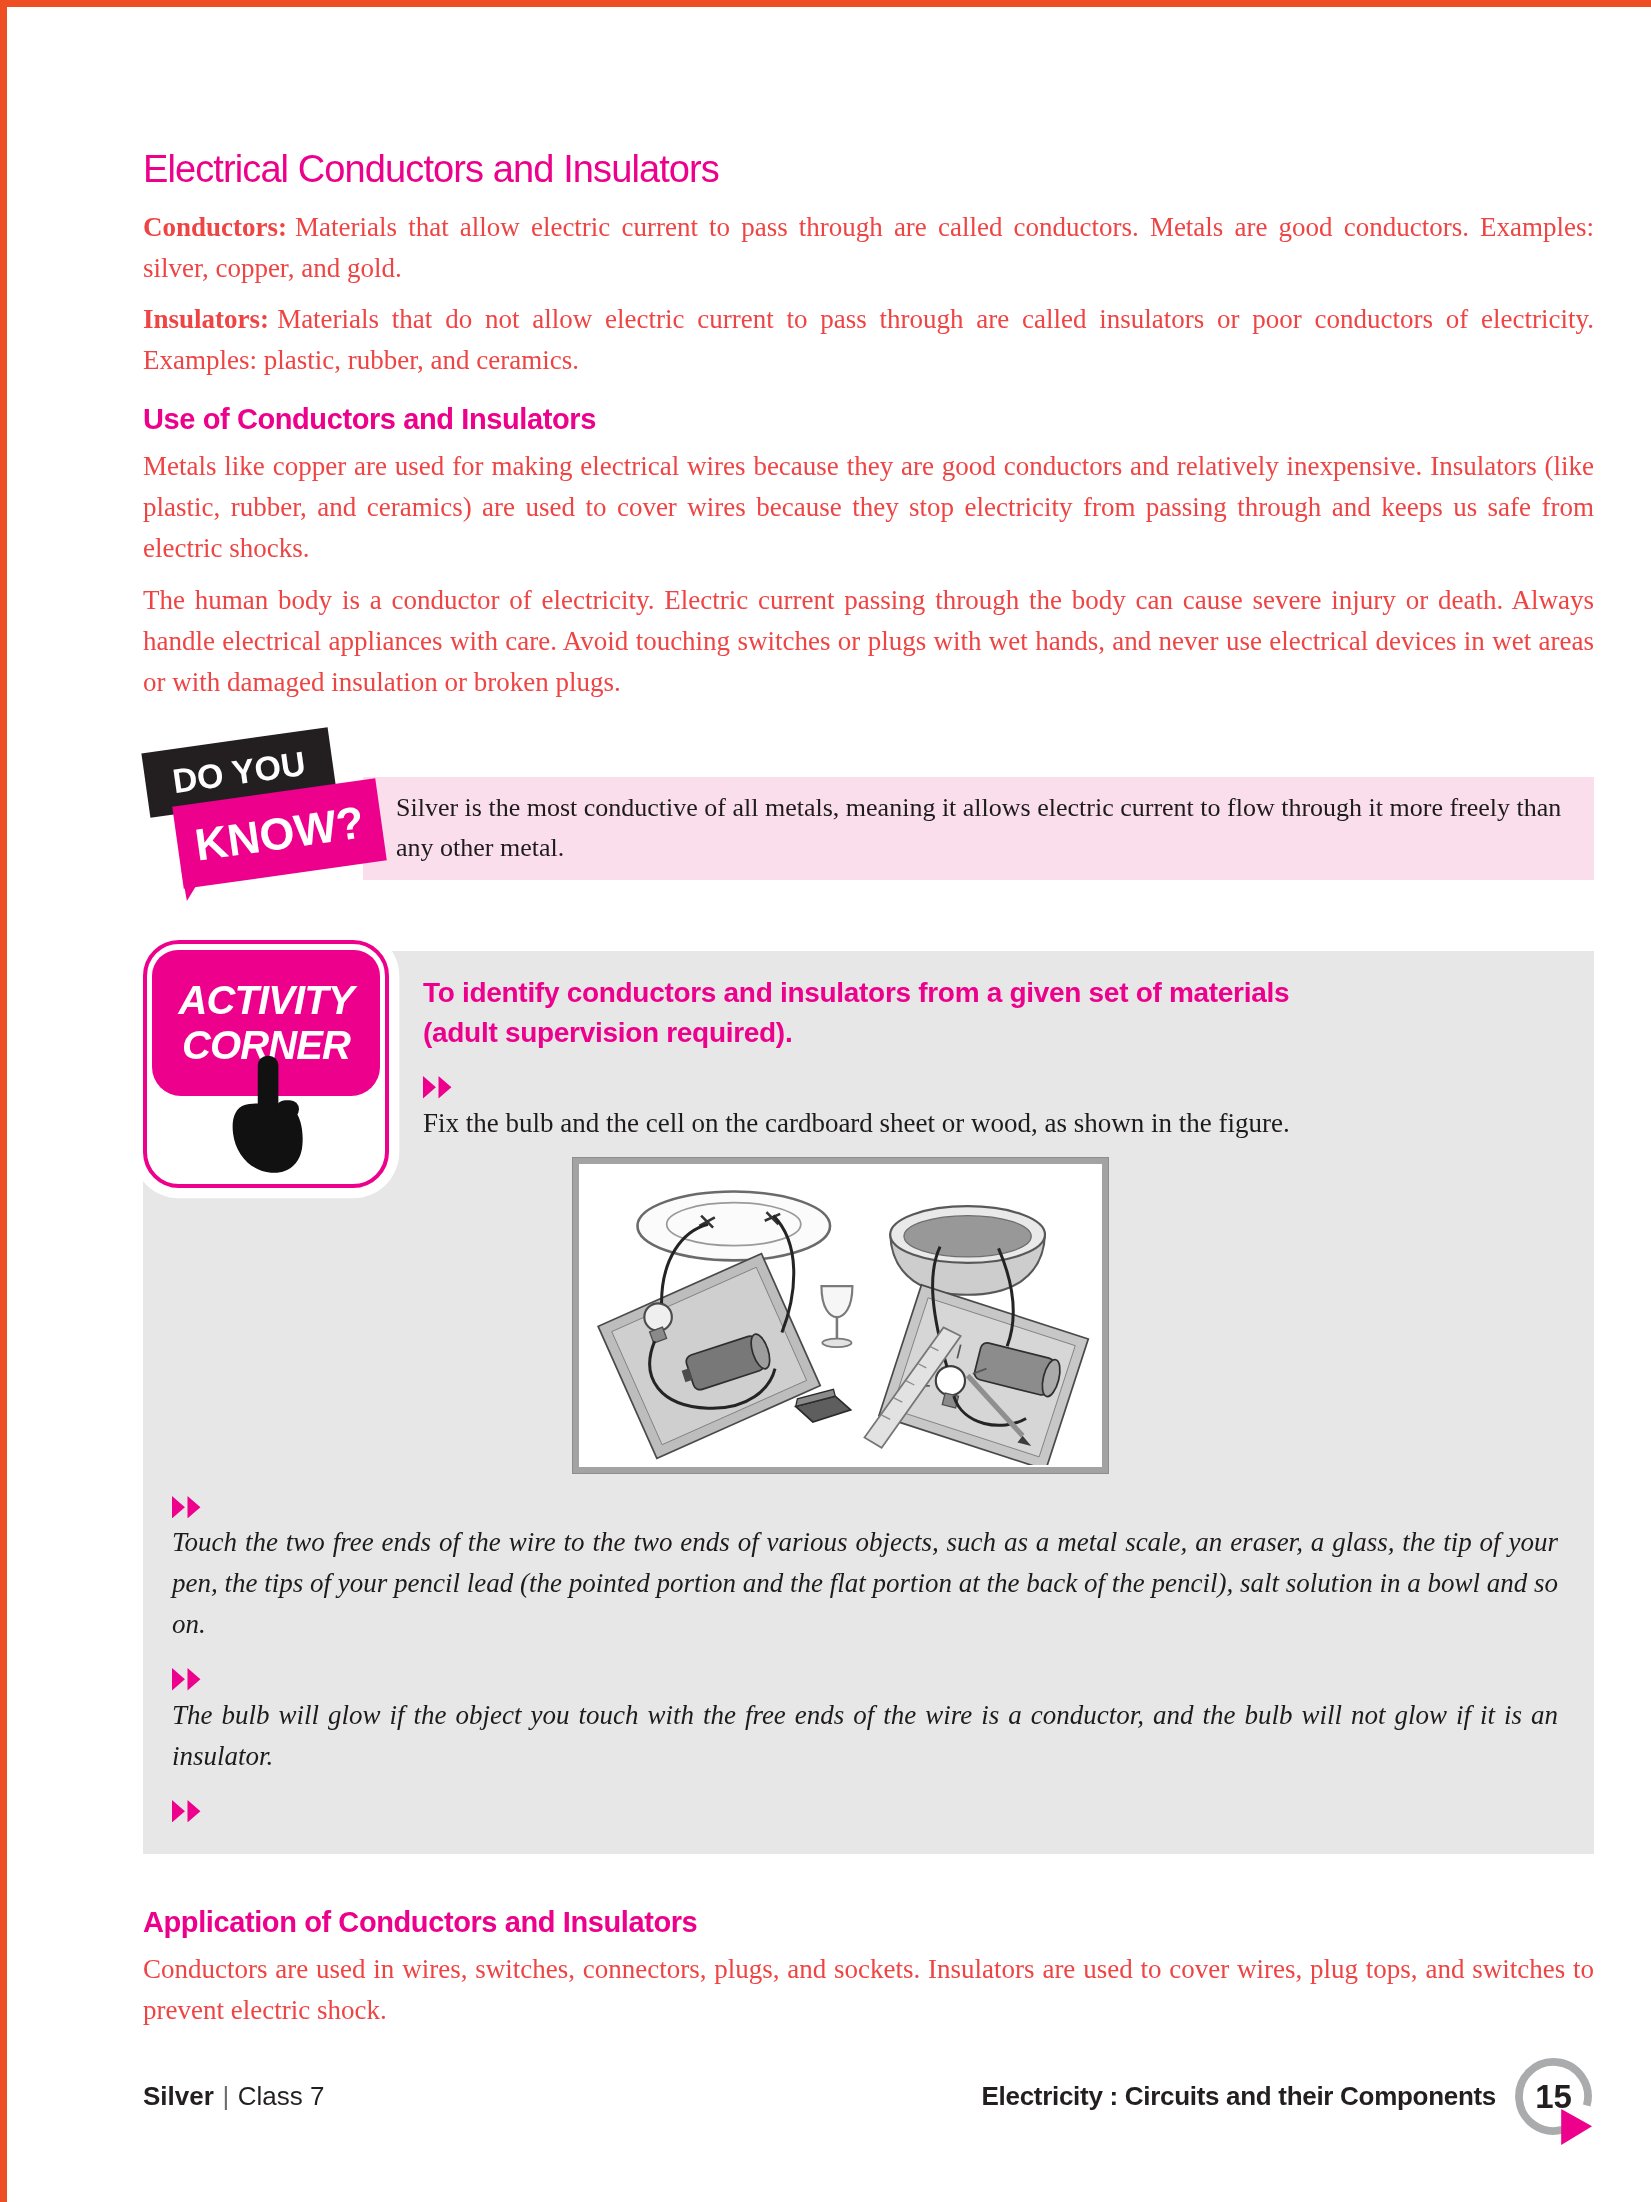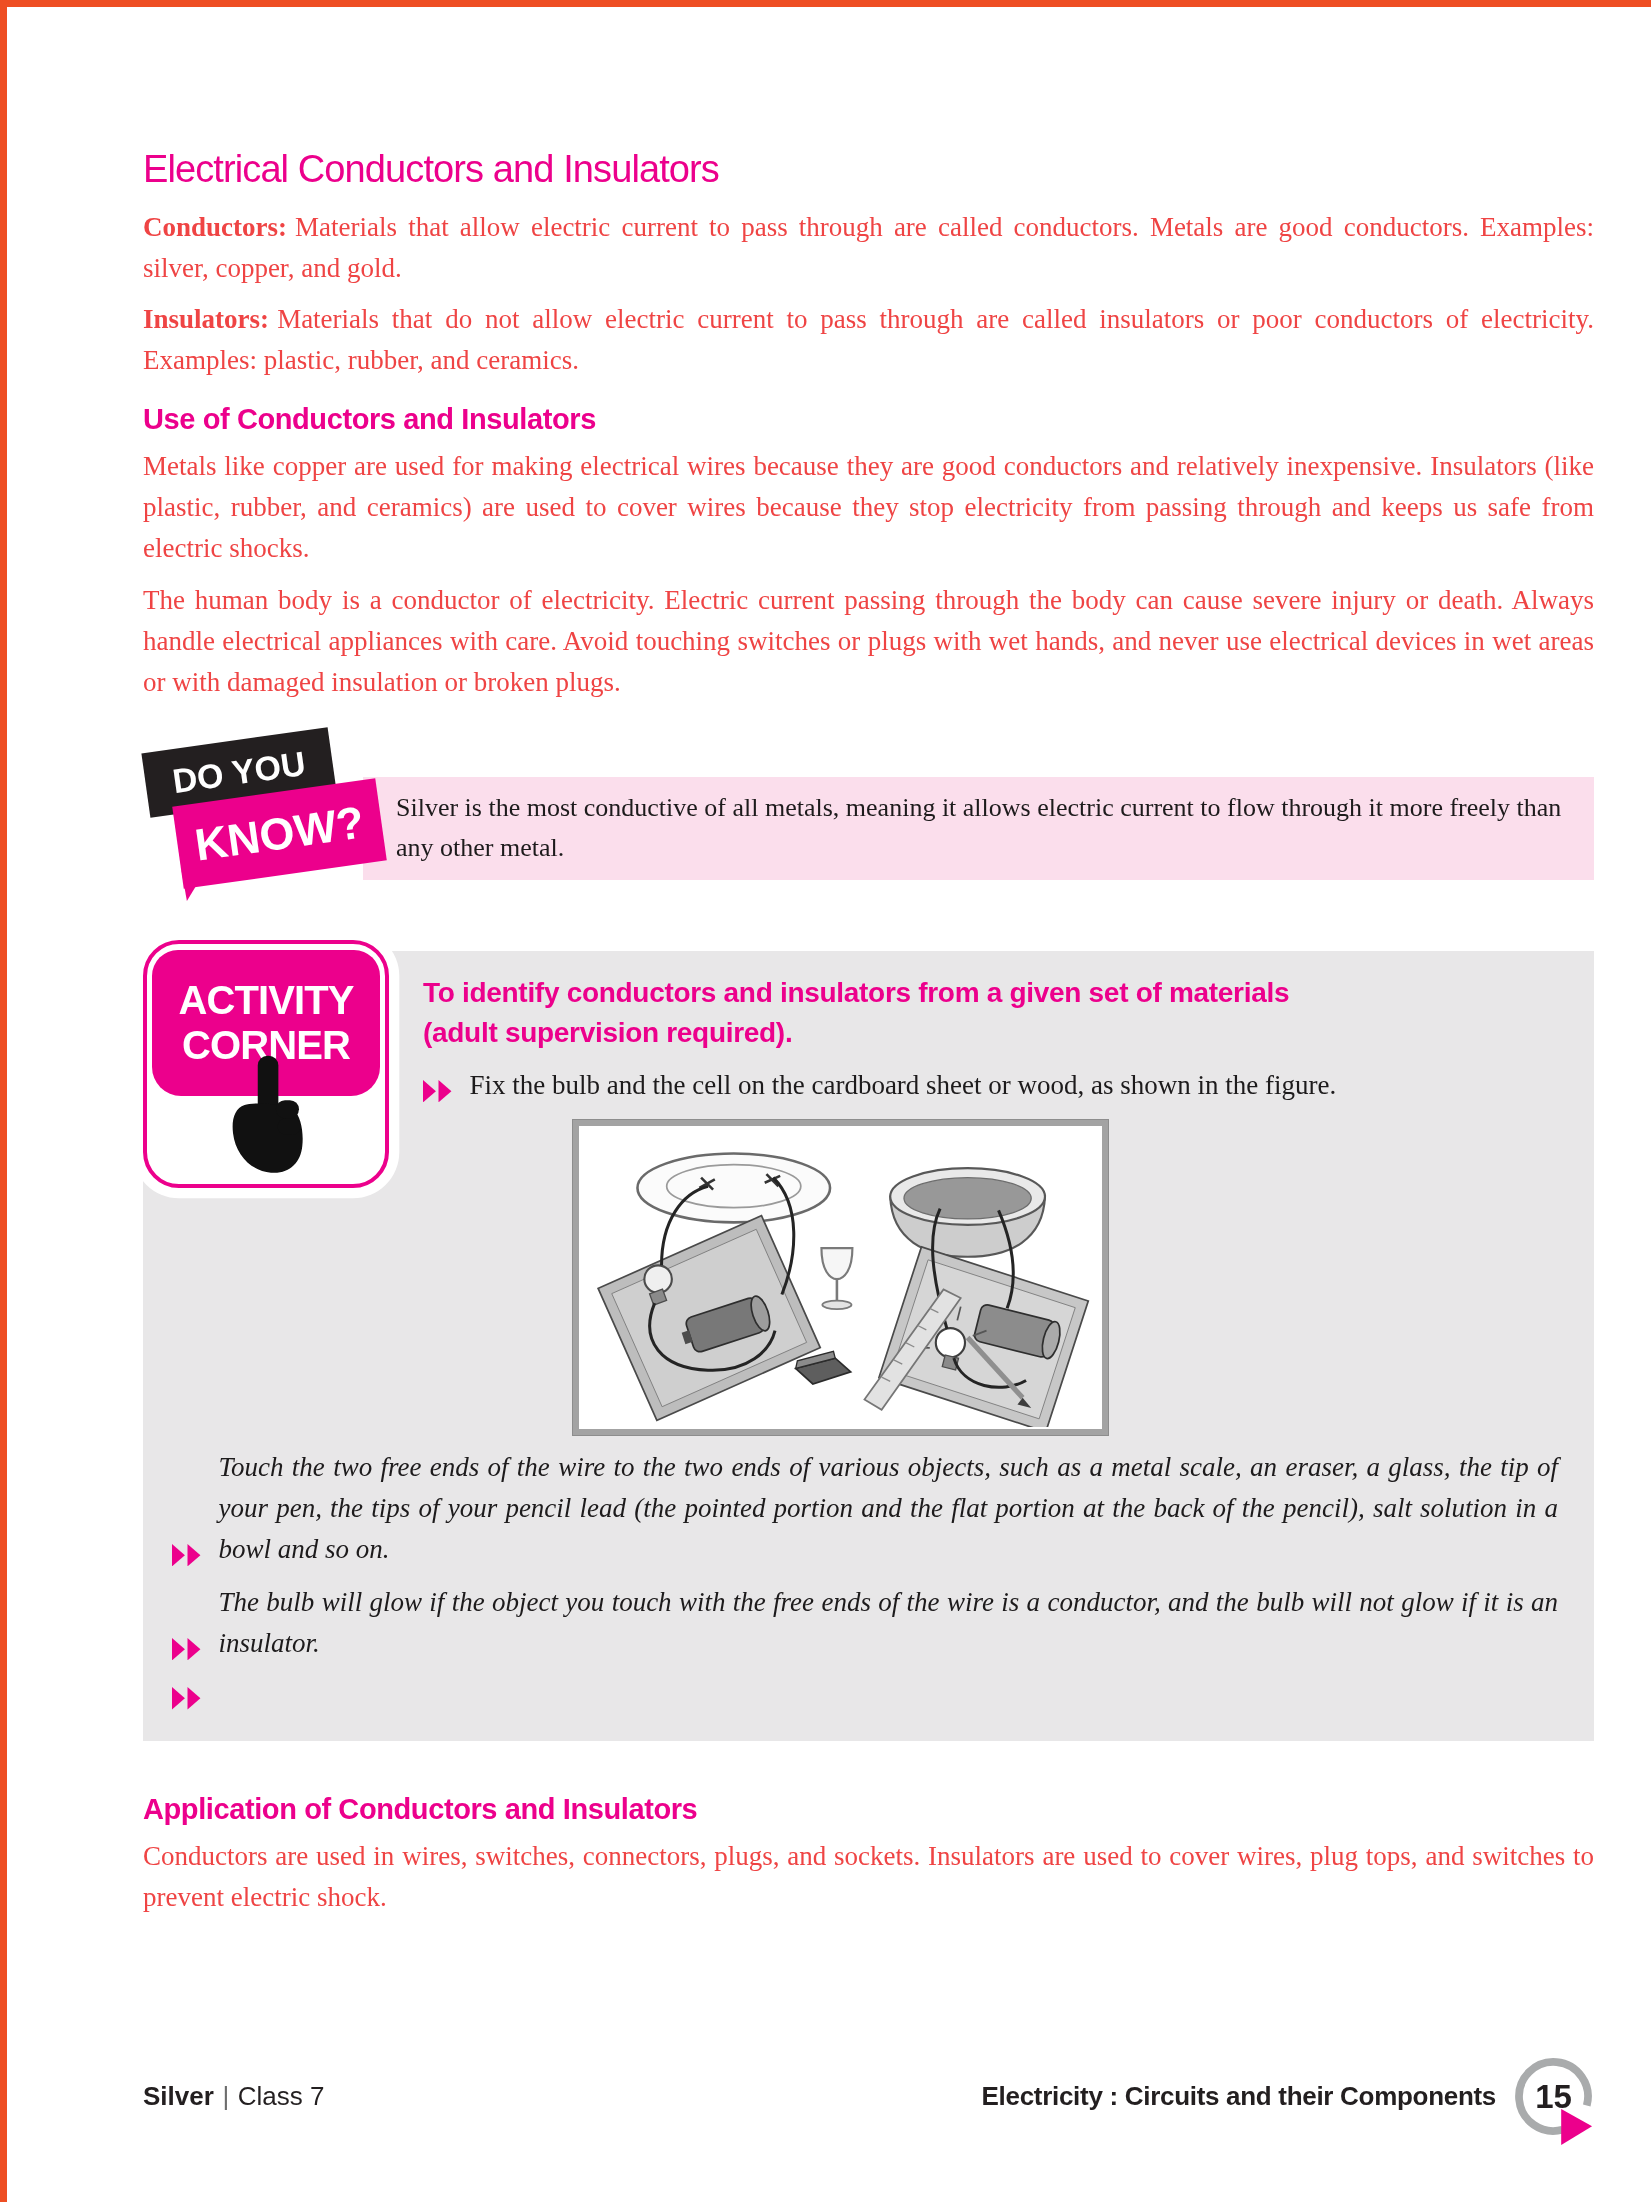--- a/index.html
+++ b/index.html
@@ -58,40 +58,40 @@
   }
 
   
   .activity {
     position:relative; margin-top:45px; background:#e8e7e8;
     padding:22.4px 36px 27.5px 29px;
   }
   .ac-badge {
     position:absolute; left:0; top:-10.3px; width:246px; height:248px;
     background:#fff; border:4.3px solid #ec008c; border-radius:36px;
-    box-shadow:0 0 0 10.3px #ffffff; z-index:4; overflow:visible;
+    box-shadow:0 0 0 10.3px #ffffff; z-index:4; overflow:visible;font-style:italic;
   }
   .ac-top {
     position:absolute; left:5.2px; top:5.2px; right:5.2px; height:146px;
     background:#ec008c; border-radius:26px 26px 29px 29px;
     display:flex; flex-direction:column; align-items:center; justify-content:center;
     font-family:"Liberation Sans", sans-serif; font-weight:800;
     font-size:40px; line-height:45px; color:#fff; letter-spacing:-0.9px;
     text-align:center;
   }
   .ac-hand { position:absolute; left:50%; top:110px; transform:translateX(-50%); z-index:5; }
 
   .ac-head { margin-left:251px; }
   .ac-title {
     font-family:"Liberation Sans", sans-serif; font-weight:800;
     font-size:28px; line-height:40px; color:#ec008c; letter-spacing:-0.3px;
   }
   .ac-title span { display:block; }
 
-  .step { display:flex; align-items:flex-end; margin:0; }
+  .step { display:flex; align-items:flex-start; margin:0;flex-direction:column; }
   .step .marker { flex:0 0 auto; margin:11.2px 15.5px 0 0; }
   .step p { font-size:27px; line-height:41px; text-align:justify; }
   .step.first { margin-top:12px; }
   .steps-lower .step { margin-top:12px;font-style:italic; }
 
   .figure-frame {
     width:535px; height:315px; margin:13.8px 0 3.4px 401px;
     background:#fff; border:6.9px solid #a3a3a3; outline:0.9px solid #8d8d8d;
   }
 

